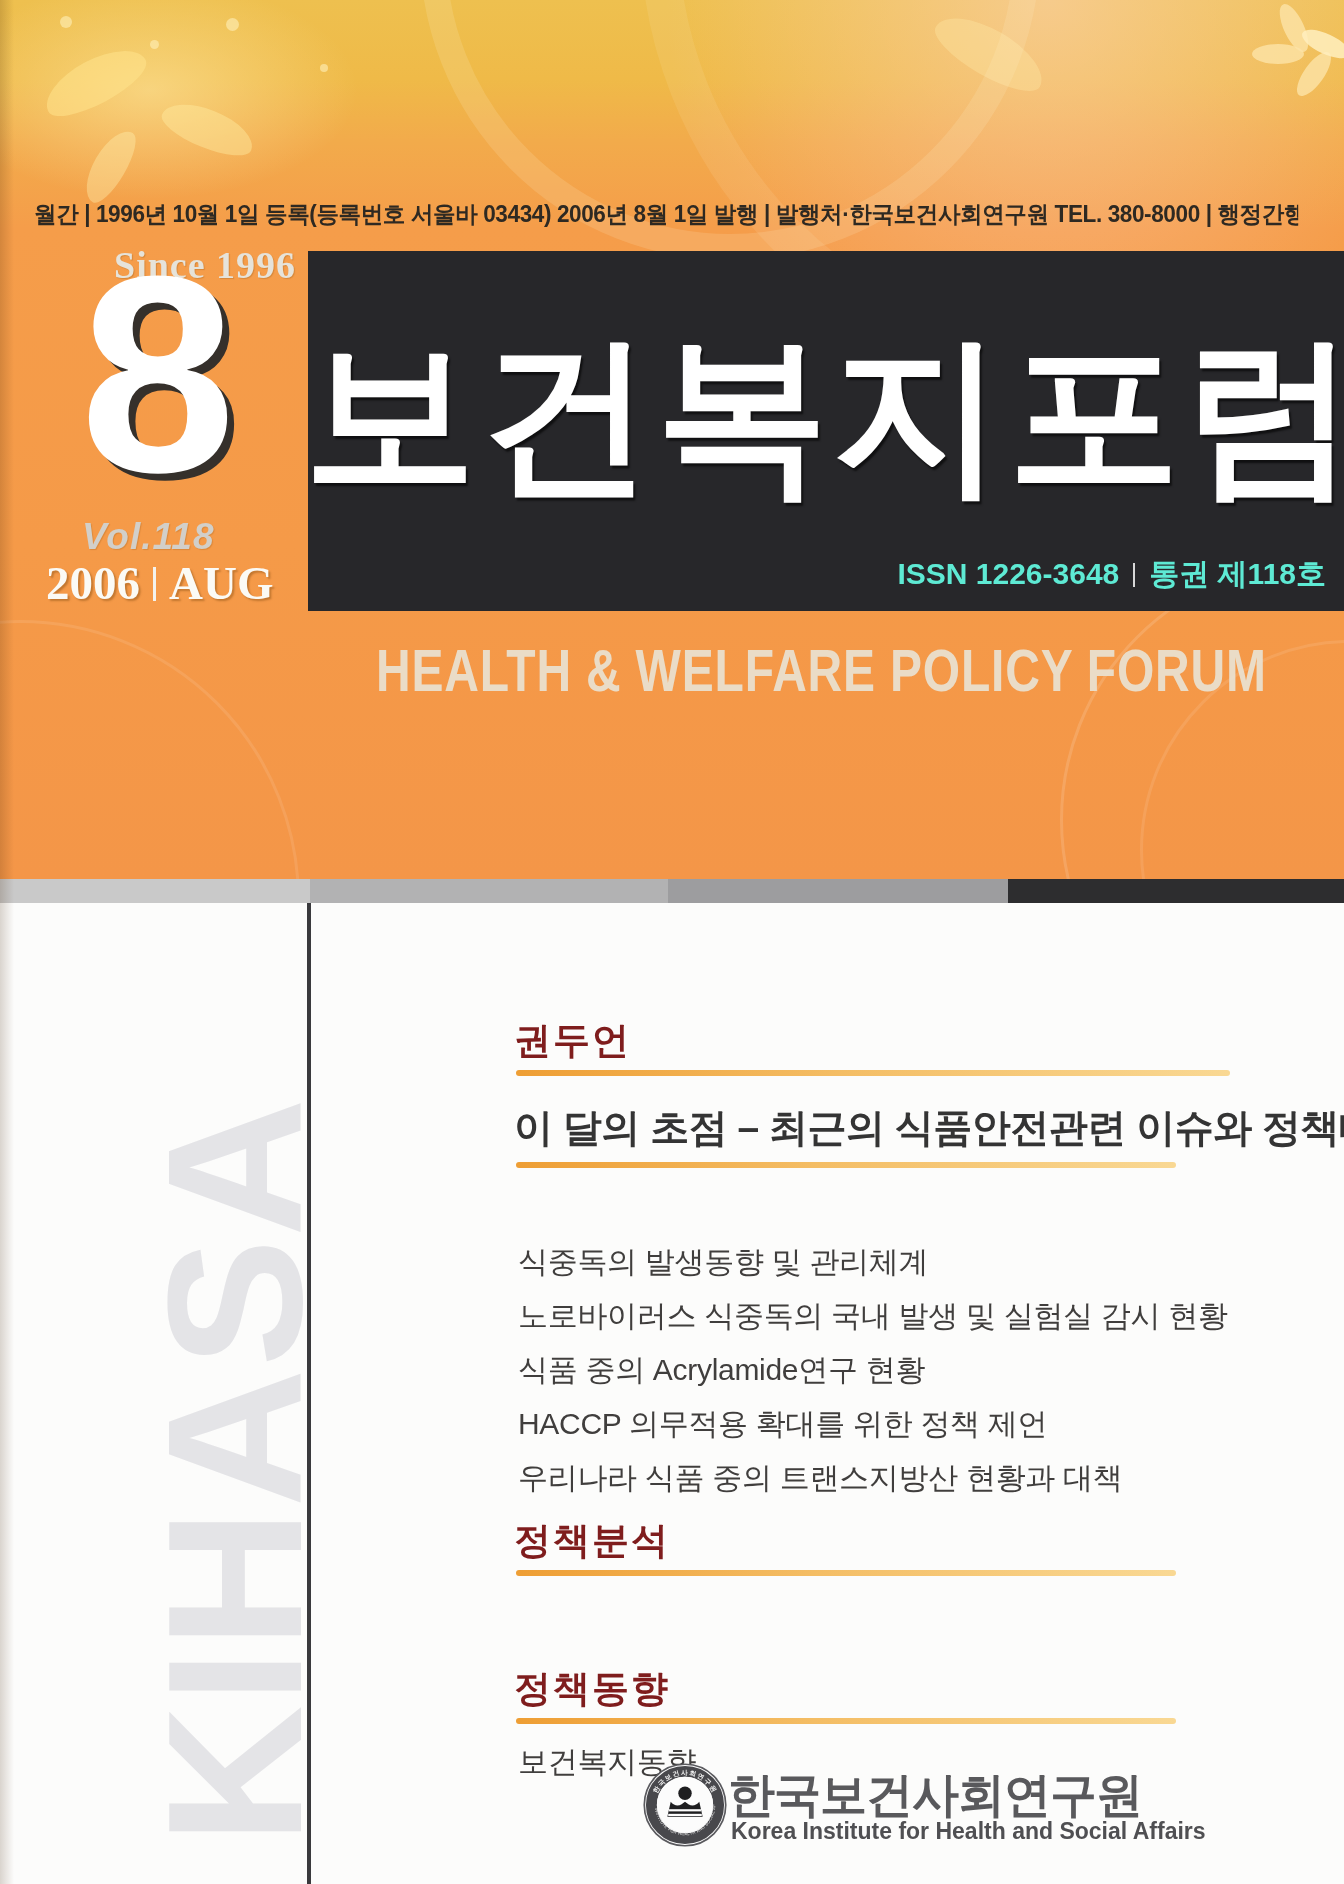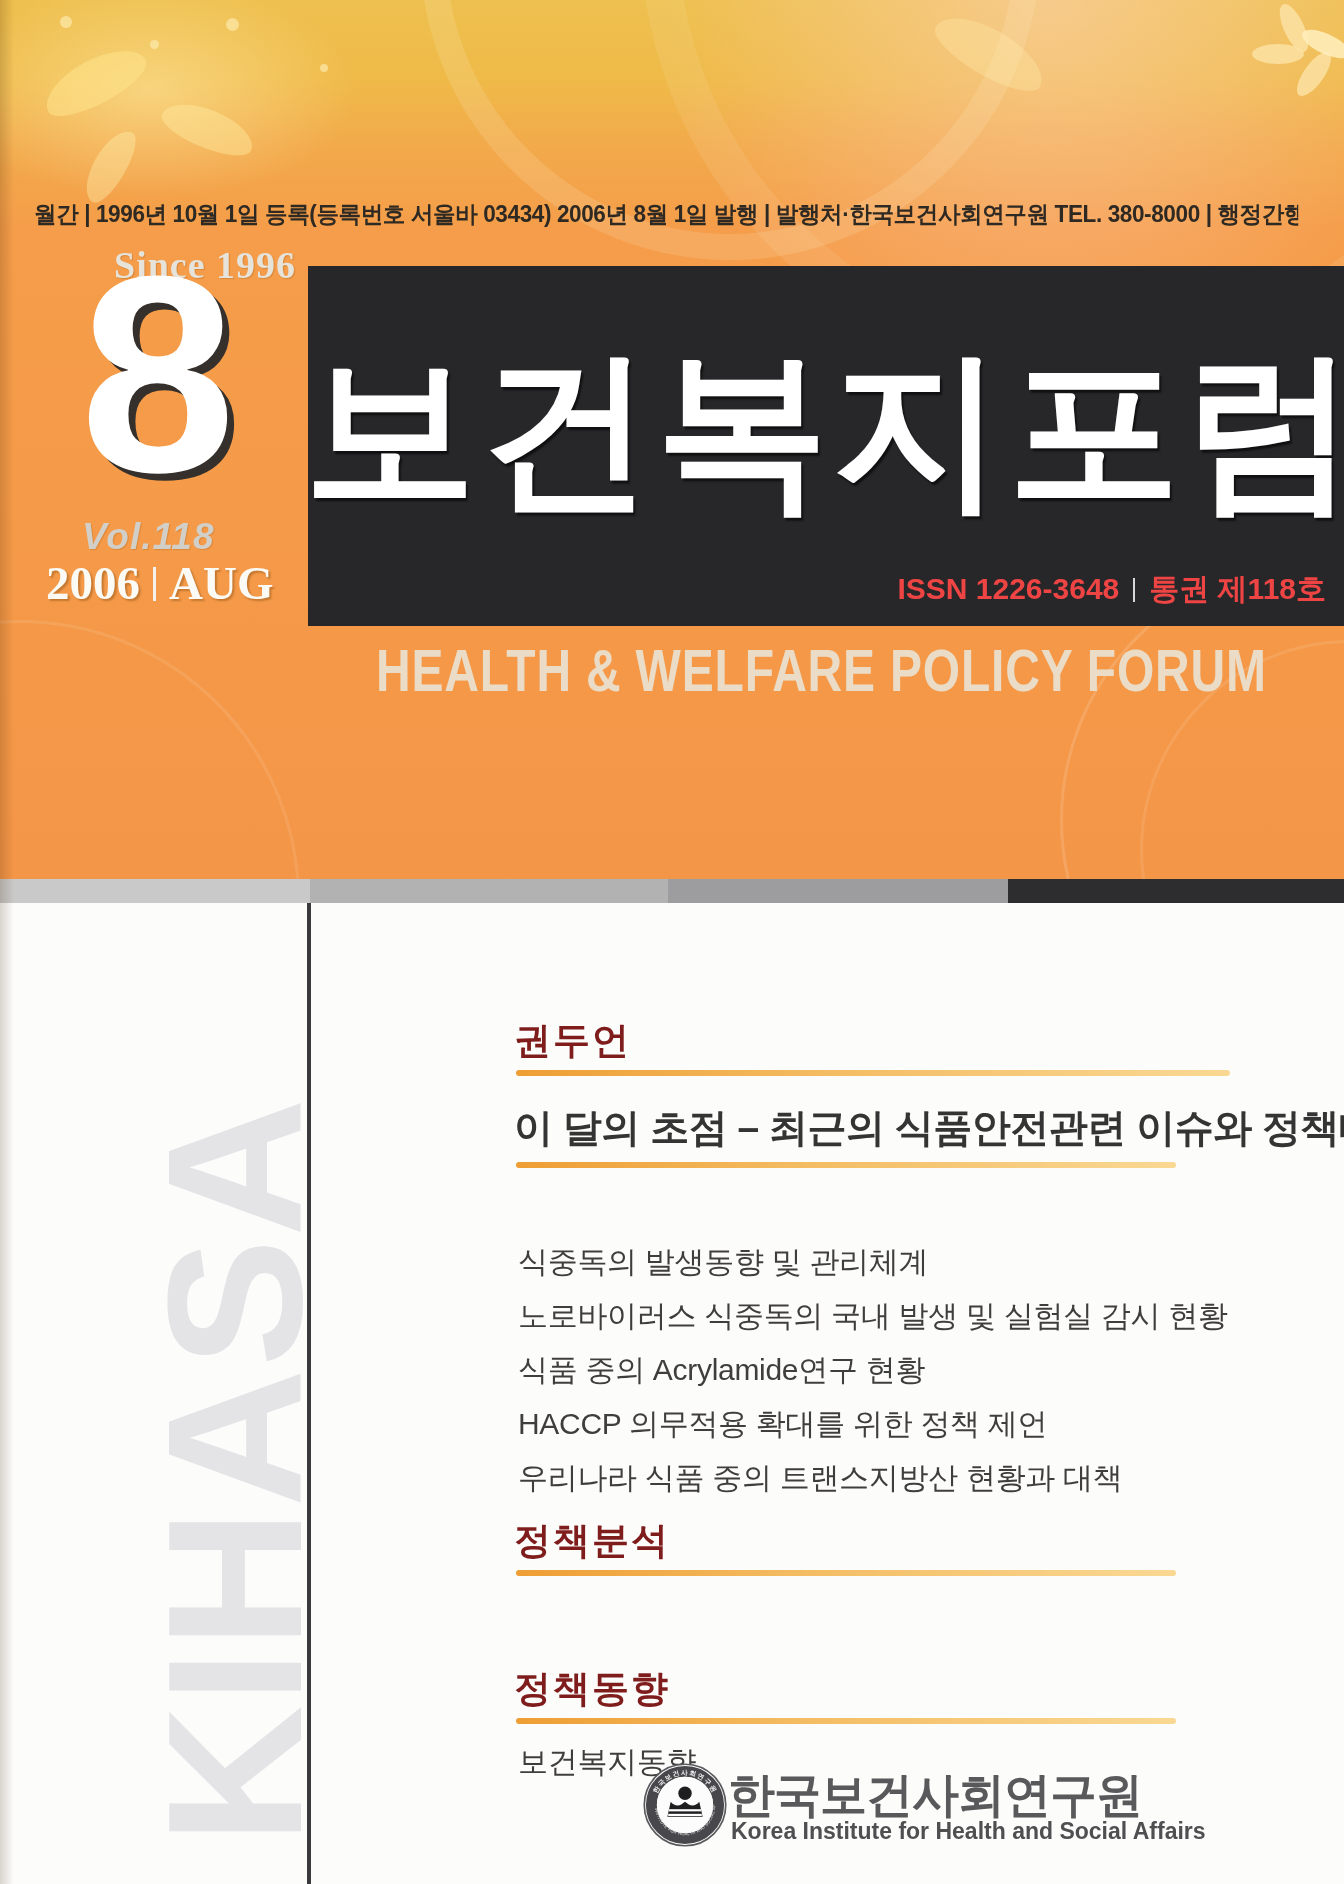--- a/index.html
+++ b/index.html
@@ -30,25 +30,25 @@
     text-shadow:1px 1px 1px rgba(120,70,10,.25);margin-left:42px; }
   .big-issue { position:absolute; left:80px; top:262px; font-size:280px; font-weight:bold; line-height:.8;
     color:#ffffff; text-shadow:7px 7px 0 #35302b; }
   .vol { position:absolute; left:82px; top:516px; font-size:37px; font-weight:bold; color:#d2cfc9;
     letter-spacing:1px; text-shadow:1px 1px 1px rgba(120,70,10,.2);font-style:italic; }
   .date { position:absolute; left:46px; top:556px; font-family:"Liberation Serif", serif;
     font-weight:bold; font-size:47px; color:#fbfaf5; text-shadow:2px 2px 2px rgba(100,55,0,.35); white-space:nowrap; }
   .date .sep { display:inline-block; width:3px; height:34px; background:#f4f2ec; margin:0 13px;
     vertical-align:-2px; }
 
-  .title-box { position:absolute; left:308px; top:266px; width:1036px; height:360px; background:#27272a;
+  .title-box { position:absolute; left:308px; top:251px; width:1036px; height:360px; background:#27272a;
     display:flex; align-items:center; justify-content:center;padding-left:12px; }
   .main-title { font-family:"Liberation Serif", serif; font-weight:bold; font-size:172px; line-height:1;
     color:#ffffff; letter-spacing:4px; padding-bottom:30px; text-shadow:2px 3px 2px rgba(0,0,0,.6); white-space:nowrap; }
-  .issn-line { position:absolute; right:18px; bottom:16px; font-size:30px; font-weight:bold; color:#ef4444;
+  .issn-line { position:absolute; right:18px; bottom:16px; font-size:30px; font-weight:bold; color:#5eead4;
     white-space:nowrap; }
   .issn-line .sep { display:inline-block; width:2px; height:24px; background:#d8d8d8; margin:0 14px; vertical-align:-3px; }
 
   .subtitle { position:absolute; left:376px; top:636px; font-size:60px; font-weight:bold;
     color:rgba(233,227,213,.9); letter-spacing:1px; transform:scaleX(.8); transform-origin:left top; white-space:nowrap; }
 
   
   .divider { position:absolute; left:0; top:879px; width:1344px; height:24px; }
   .divider .seg { position:absolute; top:0; height:24px; }
   .seg1 { left:0;     width:310px; background:#c9c9c9; }

